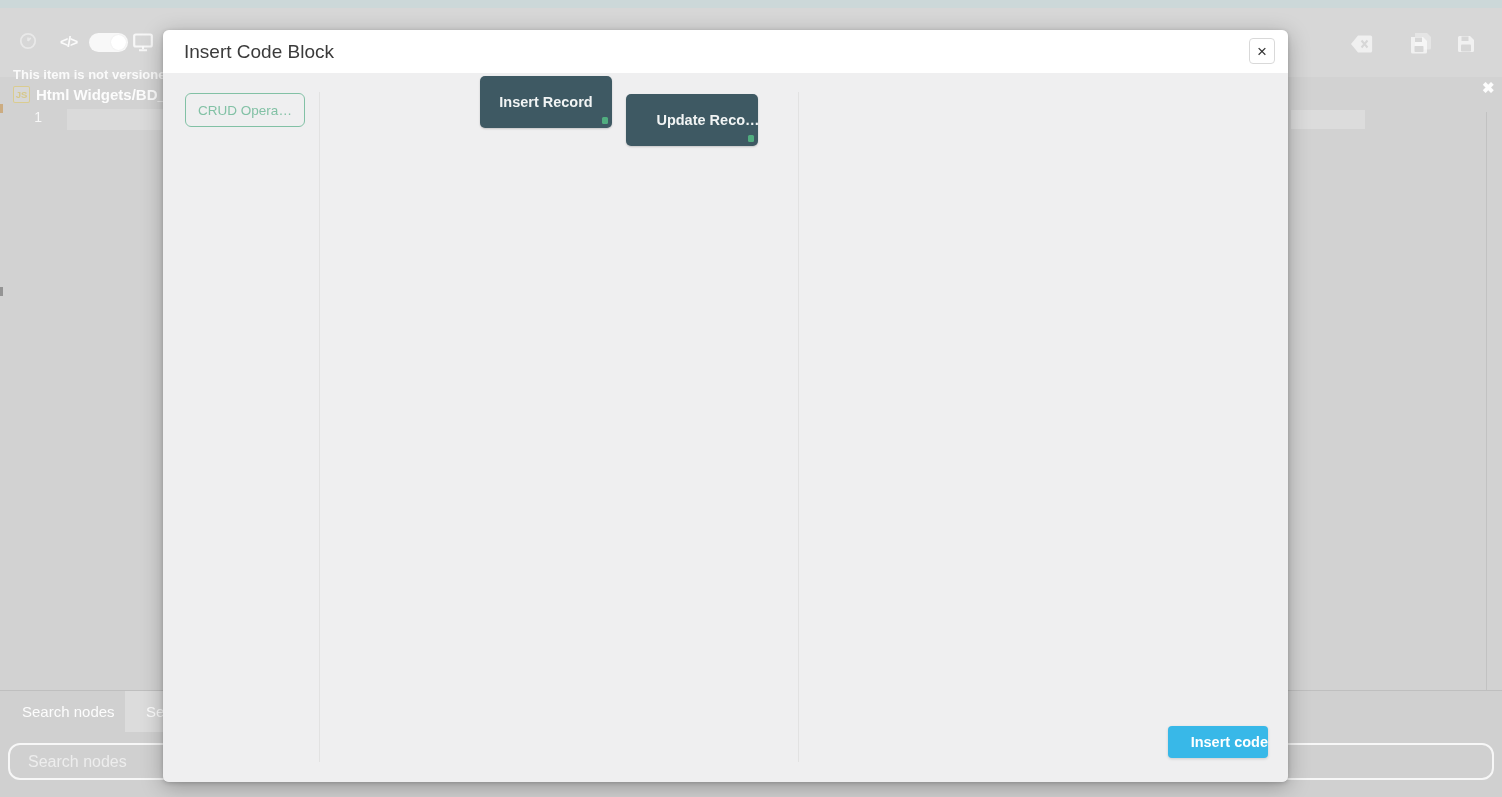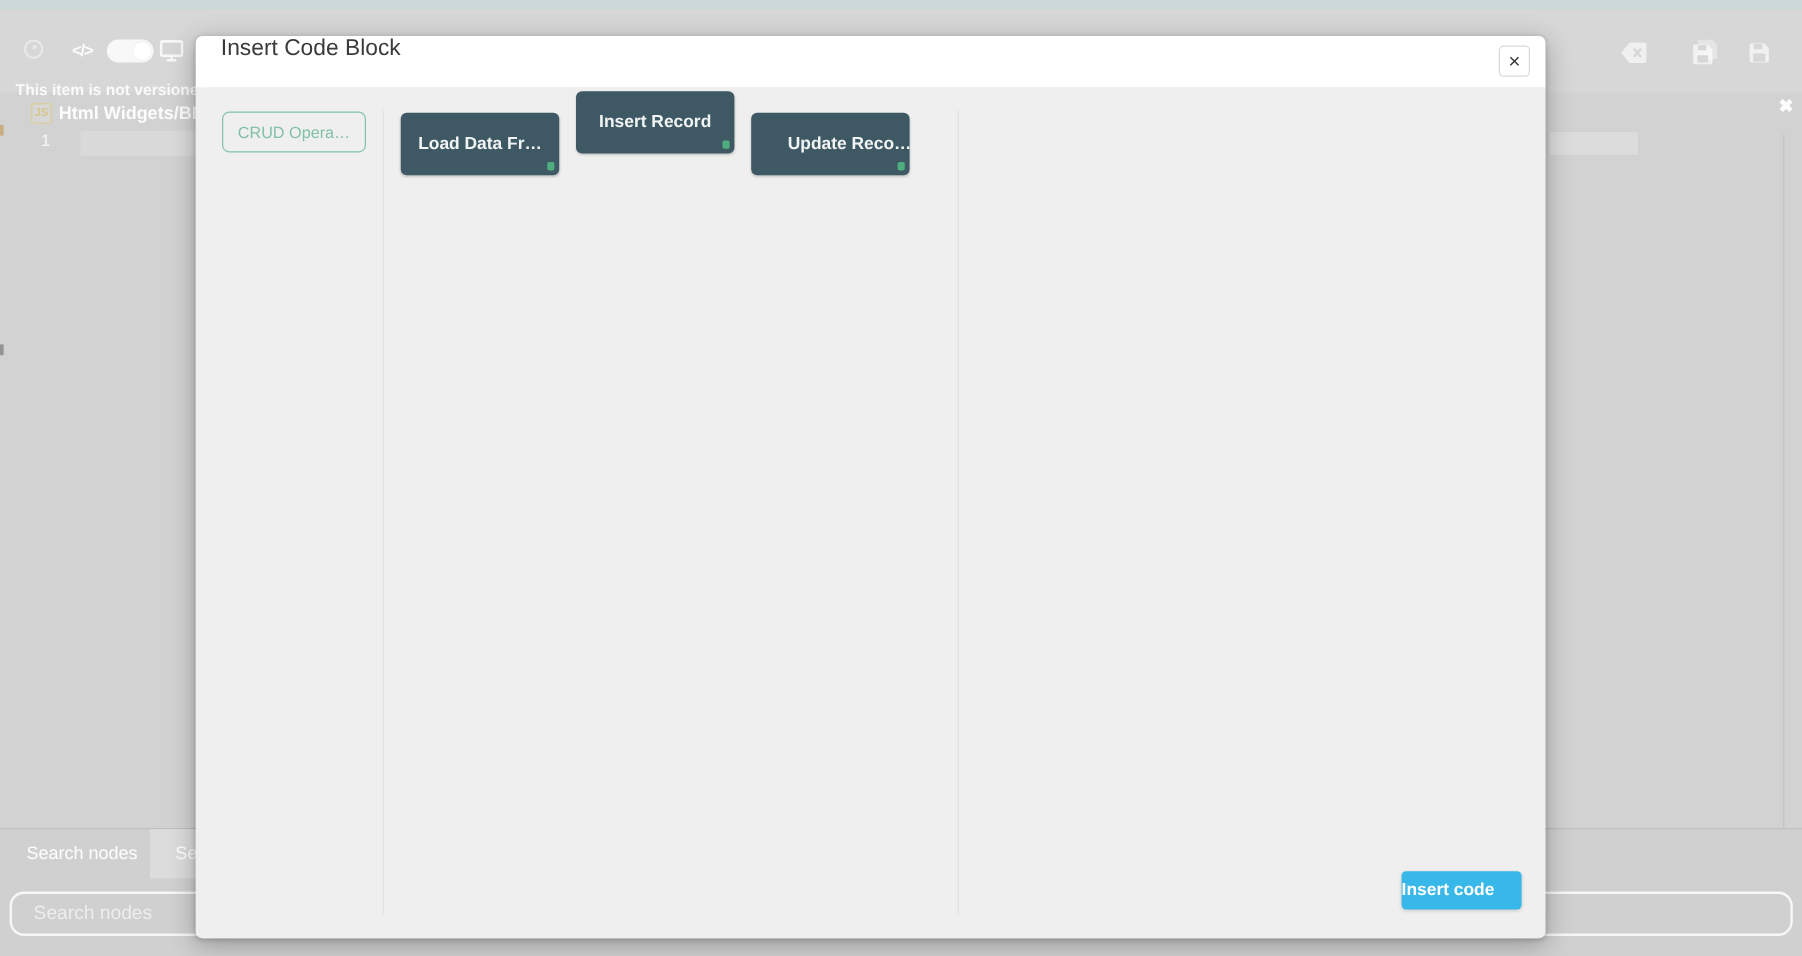--- a/index.html
+++ b/index.html
@@ -13,21 +13,21 @@
   .tbicon svg { display:block; }
   .icon-clock { left:19px; top:24px; width:18px; height:18px; color:rgba(255,255,255,0.45); }
   .icon-code { left:60px; top:26px; font-size:14px; font-weight:700; color:rgba(255,255,255,0.9); letter-spacing:-1px; }
   .toggle { position:absolute; left:89px; top:25px; width:39px; height:19px; border-radius:10px; background:rgba(255,255,255,0.82); }
   .toggle .knob { position:absolute; right:2px; top:2px; width:15px; height:15px; border-radius:50%; background:#ffffff; box-shadow:0 0 2px rgba(0,0,0,0.08); }
   .icon-monitor { left:133px; top:25px; width:20px; height:19px; }
   .icon-clear { left:1350px; top:26px; width:23px; height:20px; color:rgba(255,255,255,0.62); }
   .icon-saveall { left:1409px; top:25px; width:24px; height:21px; color:rgba(255,255,255,0.66); }
   .icon-save { left:1457px; top:27px; width:18px; height:18px; color:rgba(255,255,255,0.66); }
   .bg-status { position:absolute; left:13px; top:59px; font-size:13px; font-weight:700; color:rgba(255,255,255,0.88); }
-  .bg-filerow { position:absolute; left:26px; top:85px; height:18px; display:flex; align-items:center; }
+  .bg-filerow { position:absolute; left:13px; top:85px; height:18px; display:flex; align-items:center; }
   .js-badge { width:17px; height:17px; border:1px solid rgba(218,203,140,0.95); border-radius:2px; background:rgba(255,255,255,0.12);
               color:#d6c88a; font-size:9.5px; font-weight:700; display:flex; align-items:center; justify-content:center; }
   .bg-filename { margin-left:6px; font-size:15px; font-weight:700; color:rgba(255,255,255,0.93); white-space:nowrap; }
   .bg-linehl { position:absolute; left:67px; top:109px; width:900px; height:21px; background:var(--line_hl,#dadada); }
   .bg-lineno { position:absolute; left:28px; top:109px; width:14px; text-align:right; font-size:14px; color:rgba(255,255,255,0.85); }
   .edge-mark-a { position:absolute; left:0; top:104px; width:3px; height:9px; background:rgba(199,141,62,0.55); }
   .edge-mark-b { position:absolute; left:0; top:287px; width:3px; height:9px; background:rgba(96,96,96,0.55); }
   .bg-close-x { position:absolute; left:1482px; top:79px; font-size:15px; font-weight:700; color:rgba(255,255,255,0.95); cursor:default; }
   .bg-right-vline { position:absolute; left:1486px; top:112px; width:1px; height:628px; background:rgba(180,180,180,0.55); }
   .bg-right-tab { position:absolute; left:1291px; top:110px; width:74px; height:19px; background:rgba(255,255,255,0.22); }
@@ -36,21 +36,21 @@
   .bg-tab { position:absolute; top:0; height:41px; display:flex; align-items:center; font-size:15px; color:rgba(255,255,255,0.95); }
   .bg-tab1 { left:22px; }
   .bg-tab2 { left:125px; width:120px; background:var(--active_tab,#dcdcdc); padding-left:21px; }
   .bg-search { position:absolute; left:8px; top:52px; width:1486px; height:37px; border:2px solid rgba(255,255,255,0.82); border-radius:12px;
                background:transparent; font-family:"Liberation Sans", sans-serif; font-size:16px; color:#888; padding-left:18px; outline:none; }
   .bg-search::placeholder { color:rgba(255,255,255,0.62); }
 
   
   .modal { position:absolute; left:163px; top:30px; width:1125px; height:752px; border-radius:6px; overflow:hidden;
            box-shadow:0 5px 22px rgba(0,0,0,0.28), 0 1px 4px rgba(0,0,0,0.18); }
-  .modal-header { position:absolute; left:0; top:0; width:100%; height:43px; background:#ffffff; display:flex; align-items:flex-start; }
+  .modal-header { position:absolute; left:0; top:0; width:100%; height:43px; background:#ffffff; display:flex; align-items:center; }
   .modal-title { margin-left:21px; font-size:19px; color:#3b3b3b; }
   .modal-close { position:absolute; right:13px; top:8px; width:26px; height:26px; background:#ffffff; border:1px solid #d9d9d9; border-radius:4px;
                  display:flex; align-items:center; justify-content:center; font-size:17px; color:#333; cursor:pointer; line-height:1; }
   .modal-body { position:absolute; left:0; top:43px; width:100%; height:709px; background:var(--modal_body,#efeff0); }
   .vdiv { position:absolute; top:19px; width:1px; height:670px; background:var(--divider,#e2e2e2); }
   .vdiv1 { left:156px; }
   .vdiv2 { left:635px; }
 
   .cat-btn { position:absolute; left:22px; top:20px; width:120px; height:34px; border:1px solid var(--teal,#82c1a5); border-radius:6px;
              color:var(--teal,#82c1a5); font-size:13.5px; font-weight:400; display:flex; align-items:center; justify-content:center;
@@ -60,21 +60,21 @@
                display:flex; align-items:center; justify-content:center; cursor:pointer;
                box-shadow:0 1px 2px rgba(0,0,0,0.18); }
   .block-btn .lbl { color:#f1f4f4; font-size:14.5px; font-weight:600; white-space:nowrap; }
   .block-btn .dot { position:absolute; right:4px; bottom:4px; width:6px; height:7px; border-radius:1.5px; background:var(--dot_green,#50ad7f); }
   .bb0 { left:171px; top:21px; }
   .bb1 { left:317px; top:3px; }
   .bb2 { left:463px; top:21px;padding-left:32px; }
   .bb3 { left:171px; top:89px; }
 
   .insert-btn { position:absolute; left:1005px; top:653px; width:100px; height:32px; background:var(--insert_blue,#38b8e8); border-radius:4px;
-                color:#ffffff; font-size:14.5px; font-weight:700; display:flex; align-items:center; justify-content:flex-start; cursor:pointer;
+                color:#ffffff; font-size:14.5px; font-weight:700; display:flex; align-items:center; justify-content:flex-end; cursor:pointer;
                 box-shadow:0 1px 3px rgba(0,0,0,0.15); }
 </style>
 </head>
 <body>
 
 <div>
   <div class="bg-top-strip"></div>
 
   <div class="bg-toolbar">
     <span class="tbicon icon-clock">
@@ -145,24 +145,20 @@
     </div>
   </div>
   <div class="modal-body">
     <div class="vdiv vdiv1"></div>
     <div class="vdiv vdiv2"></div>
 
     <div class="cat-btn">
       <span>CRUD Opera…</span>
     </div>
 
-    <div class="block-btn bb0">
-      <span class="lbl">Load Data Fr…</span>
-      <span class="dot"></span>
-    </div>
     <div class="block-btn bb1">
       <span class="lbl">Insert Record</span>
       <span class="dot"></span>
     </div>
     <div class="block-btn bb2">
       <span class="lbl">Update Reco…</span>
       <span class="dot"></span>
     </div>
 
     <div class="insert-btn">

